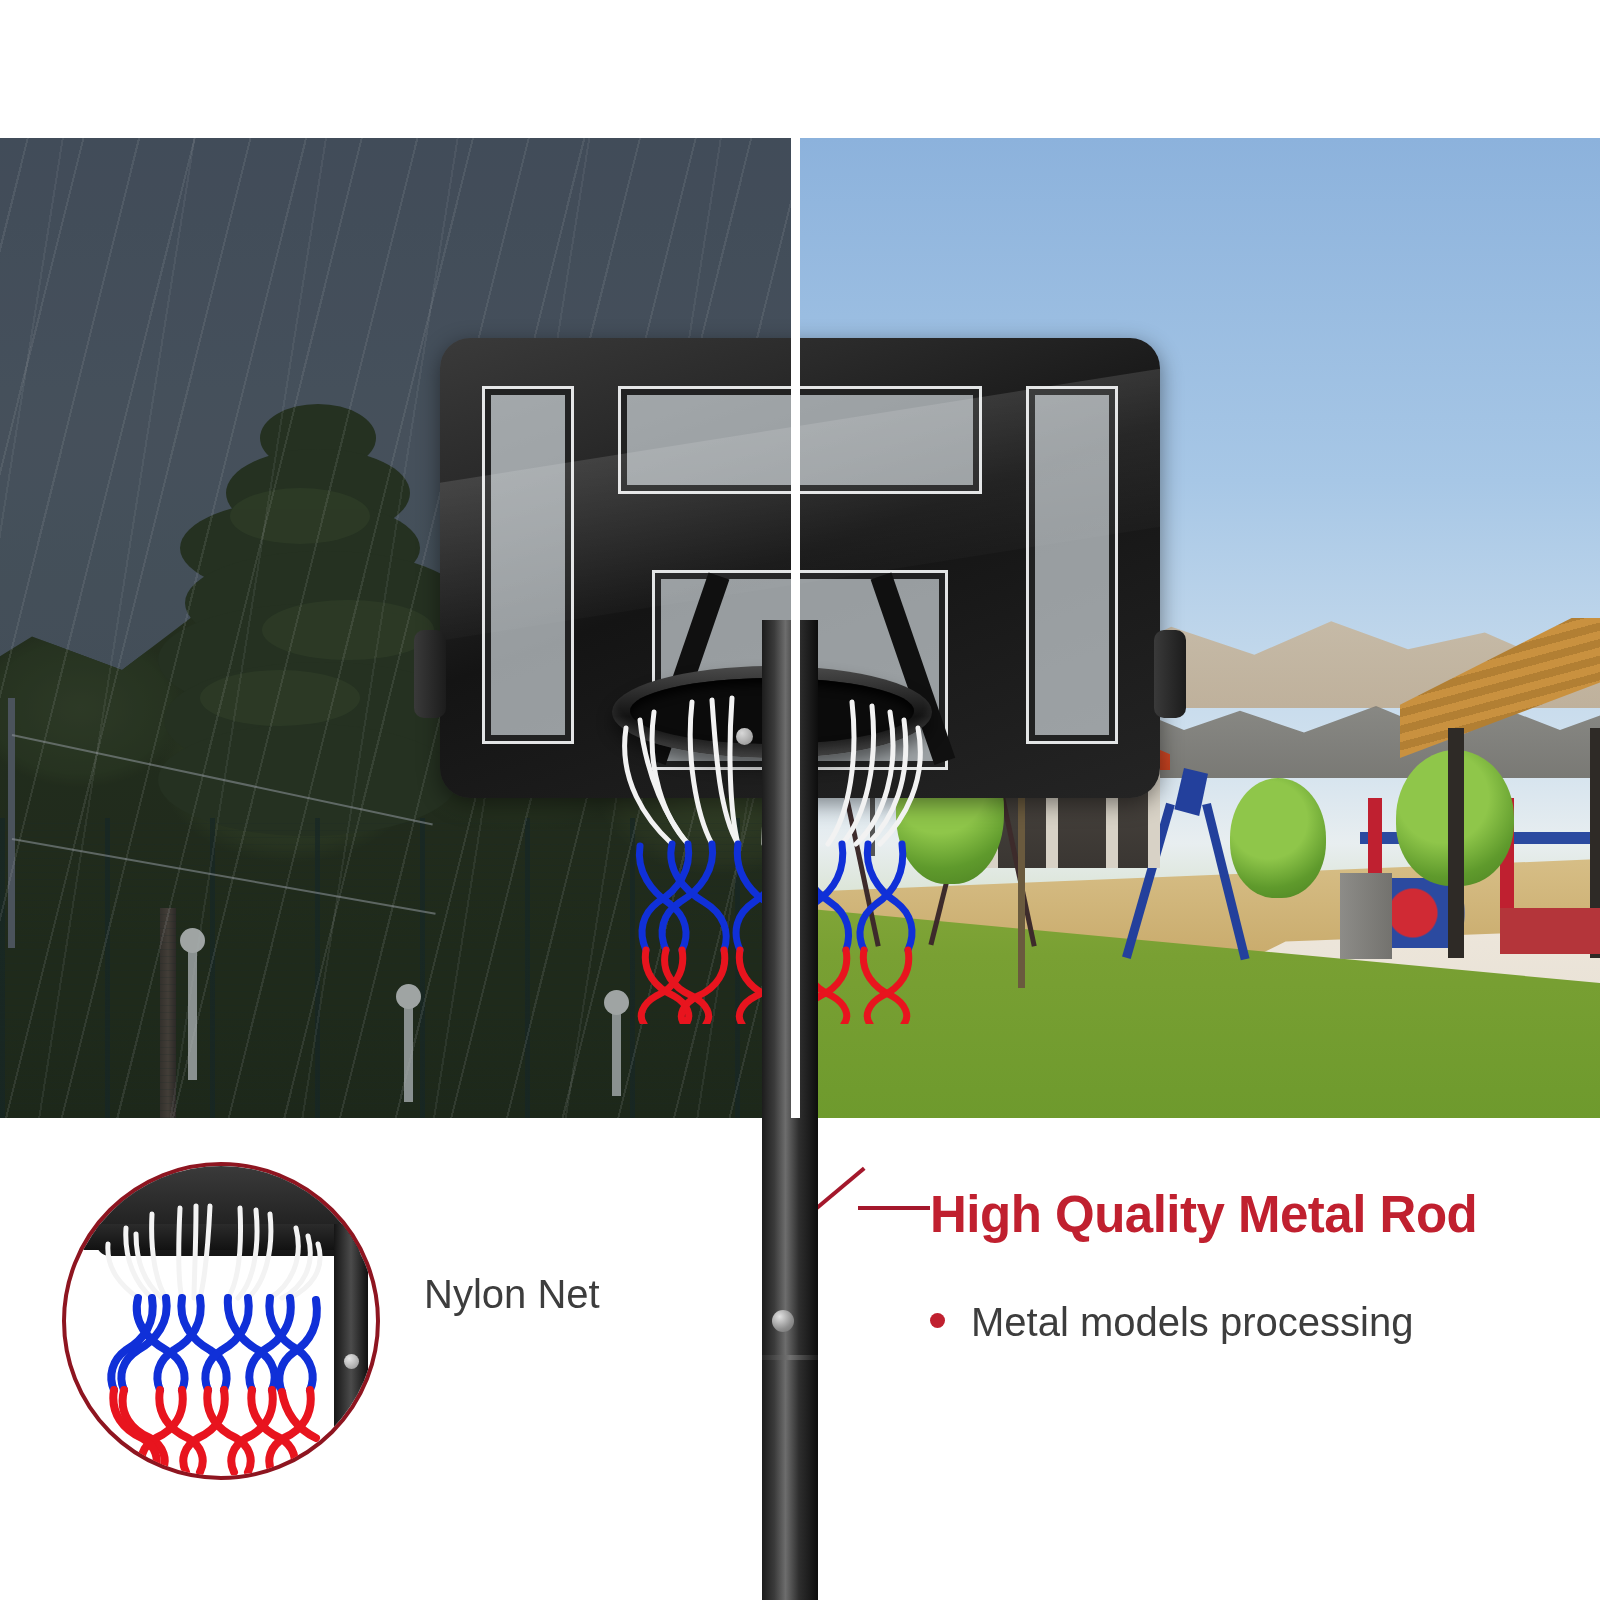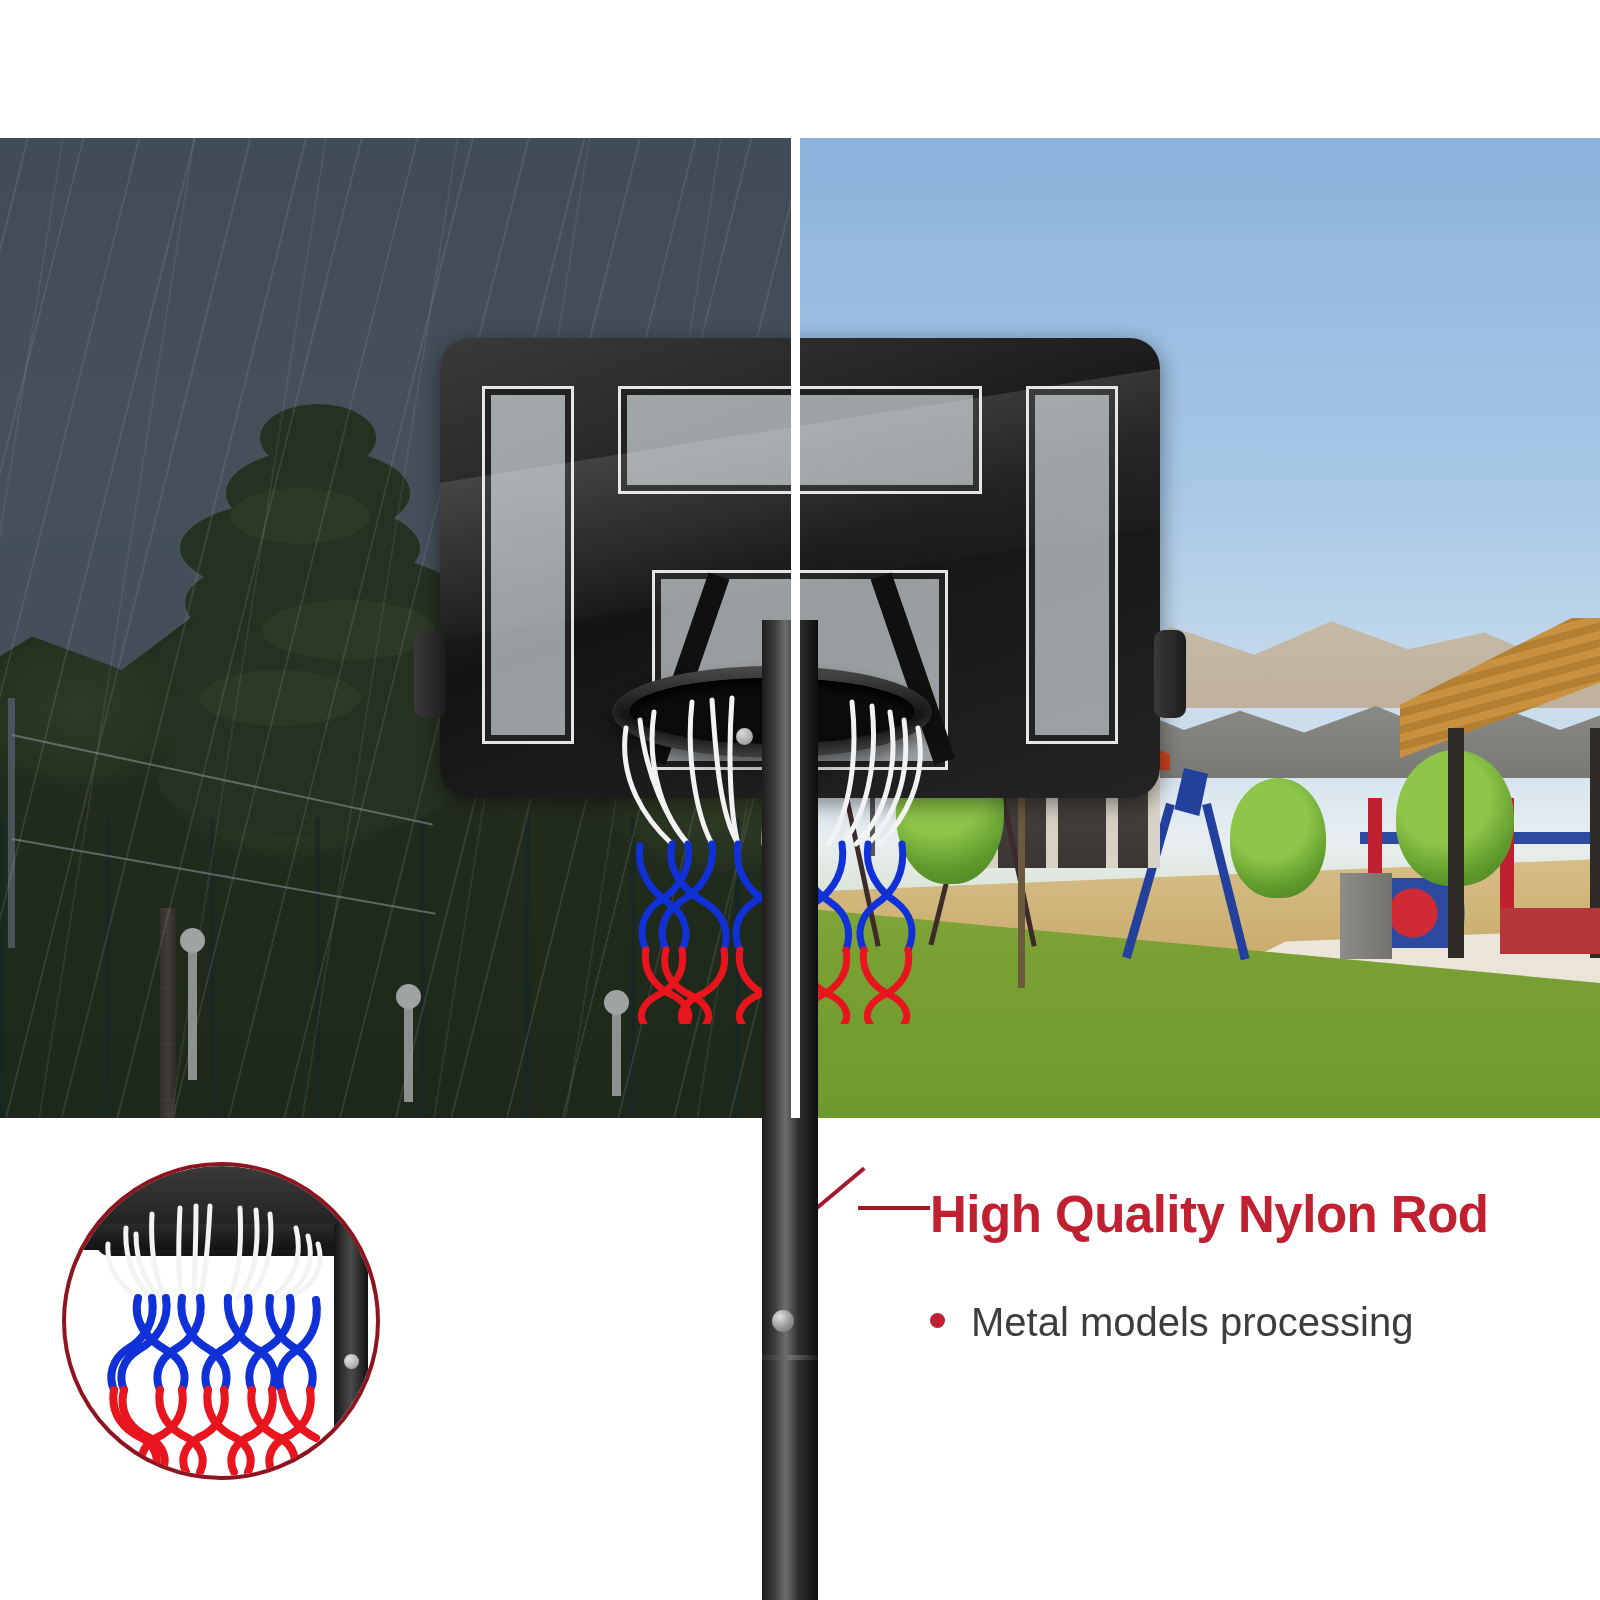--- a/index.html
+++ b/index.html
@@ -394,27 +394,28 @@
           <path d="M206,224 C210,248 198,264 180,272 C166,280 162,294 168,306"></path>
           <path d="M186,224 C182,248 196,264 214,272 C228,280 232,294 226,306"></path>
           <path d="M244,224 C248,248 236,264 218,272 C204,280 200,294 206,306"></path>
           <path d="M48,224 C44,248 58,264 76,272 C90,280 94,294 88,306"></path>
           <path d="M216,226 C220,250 234,264 250,272"></path>
         </g>
       </svg>
     </div>
 
     <div class="label-left">
+      <div>Nylon Net</div>
     </div>
 
     <div class="lead" style="left:793px; top:108px; width:93px; height:4px; transform:rotate(-40deg); transform-origin:left center;"></div>
     <div class="lead" style="left:858px; top:88px; width:72px; height:4px;"></div>
 
     <div class="callout">
-      <h2>High Quality Nylon Rod</h2>
+      <h2>High Quality Metal Rod</h2>
       <div class="bullets">
         <div class="bullet">
           <span class="dot"></span>
           <span class="btext">Metal models processing</span>
         </div>
       </div>
     </div>
   </div>
 </div>
 

